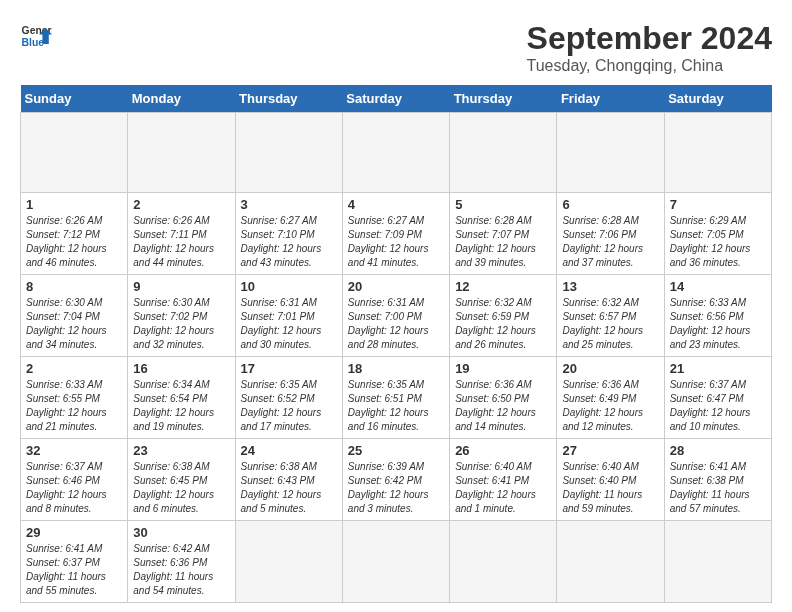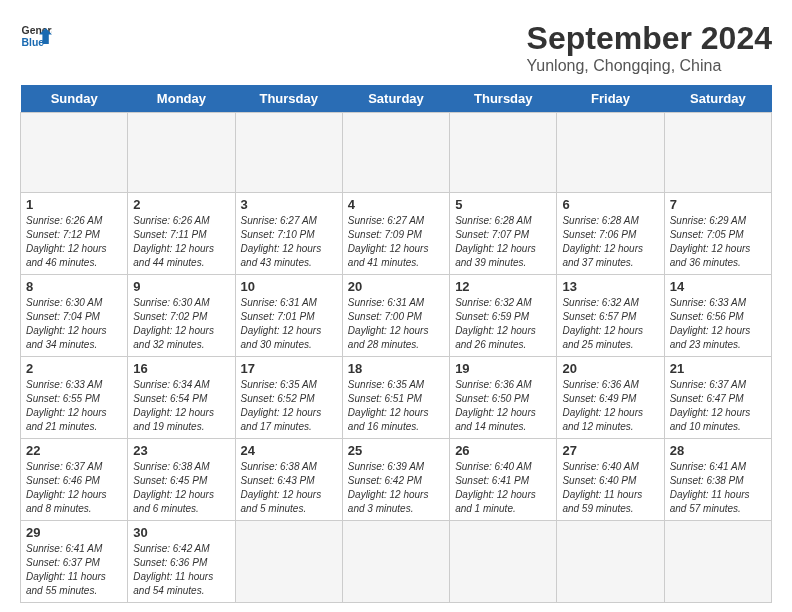--- a/index.html
+++ b/index.html
@@ -39,21 +39,21 @@
     }
     table {
       width: 100%;
       border-collapse: collapse;
       font-size: 11px;
     }
     thead tr th {
       background-color: #2a6db5;
       color: #fff;
       padding: 6px 4px;
-      text-align: center;
+      text-align: left;
       font-size: 13px;
       font-weight: bold;
     }
     tbody tr td {
       border: 1px solid #ccc;
       vertical-align: top;
       padding: 4px 5px;
       width: 14.28%;
       height: 80px;
       color: #333;
@@ -79,21 +79,21 @@
 <div class="header">
   <div class="logo">
     <svg class="logo-icon" viewBox="0 0 40 40" xmlns="http://www.w3.org/2000/svg">
       <text x="2" y="18" font-size="13" font-weight="bold" fill="#333">General</text>
       <text x="2" y="32" font-size="13" font-weight="bold" fill="#1a6ab1">Blue</text>
       <polygon points="32,10 40,18 36,18 36,30 28,30 28,18 24,18" fill="#1a6ab1"></polygon>
     </svg>
   </div>
   <div class="title-block">
     <div class="month-title">September 2024</div>
-    <div class="subtitle">Yunlong, Chongqing, China</div>
+    <div class="subtitle">Tuesday, Chongqing, China</div>
   </div>
 </div>
 
 <table>
   <thead>
     <tr>
     <th>Sunday</th>
         <th>Monday</th>
         <th>Thursday</th>
         <th>Saturday</th>
@@ -197,21 +197,21 @@
           <div class="day-num">20</div>
           <div class="day-info">Sunrise: 6:36 AM<br>Sunset: 6:49 PM<br>Daylight: 12 hours and 12 minutes.</div>
         </td>
         <td>
           <div class="day-num">21</div>
           <div class="day-info">Sunrise: 6:37 AM<br>Sunset: 6:47 PM<br>Daylight: 12 hours and 10 minutes.</div>
         </td>
       </tr>
       <tr>
         <td>
-          <div class="day-num">22</div>
+          <div class="day-num">32</div>
           <div class="day-info">Sunrise: 6:37 AM<br>Sunset: 6:46 PM<br>Daylight: 12 hours and 8 minutes.</div>
         </td>
         <td>
           <div class="day-num">23</div>
           <div class="day-info">Sunrise: 6:38 AM<br>Sunset: 6:45 PM<br>Daylight: 12 hours and 6 minutes.</div>
         </td>
         <td>
           <div class="day-num">24</div>
           <div class="day-info">Sunrise: 6:38 AM<br>Sunset: 6:43 PM<br>Daylight: 12 hours and 5 minutes.</div>
         </td>

